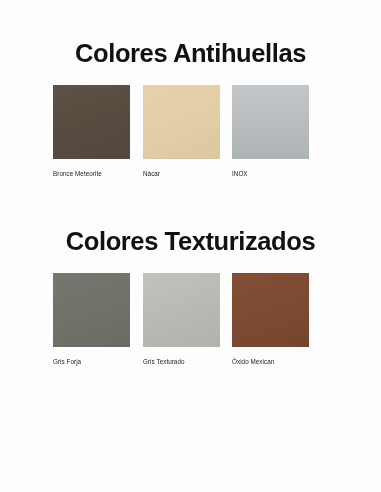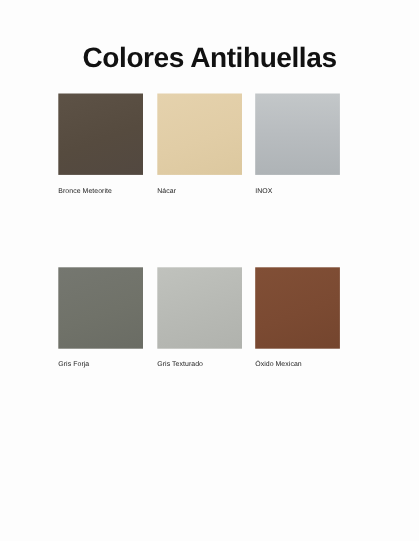--- a/index.html
+++ b/index.html
@@ -96,20 +96,21 @@
 
       <div class="swatch-cell col-2">
         <span class="swatch-chip" style="background: linear-gradient(rgb(195, 199, 201) 0%, rgb(185, 189, 192) 45%, rgb(174, 179, 182) 100%);"></span>
         <div class="swatch-label">INOX</div>
       </div>
 
     </div>
   </section>
 
   <section class="section section-texturizados">
+    <h2 class="section-heading">Colores Texturizados</h2>
     <div class="swatch-row">
 
       <div class="swatch-cell col-0">
         <span class="swatch-chip" style="background: linear-gradient(160deg, rgb(117, 119, 112) 0%, rgb(112, 114, 105) 55%, rgb(106, 108, 100) 100%);"></span>
         <div class="swatch-label">Gris Forja</div>
       </div>
 
       <div class="swatch-cell col-1">
         <span class="swatch-chip" style="background: linear-gradient(160deg, rgb(192, 194, 189) 0%, rgb(183, 185, 180) 55%, rgb(176, 178, 173) 100%);"></span>
         <div class="swatch-label">Gris Texturado</div>

